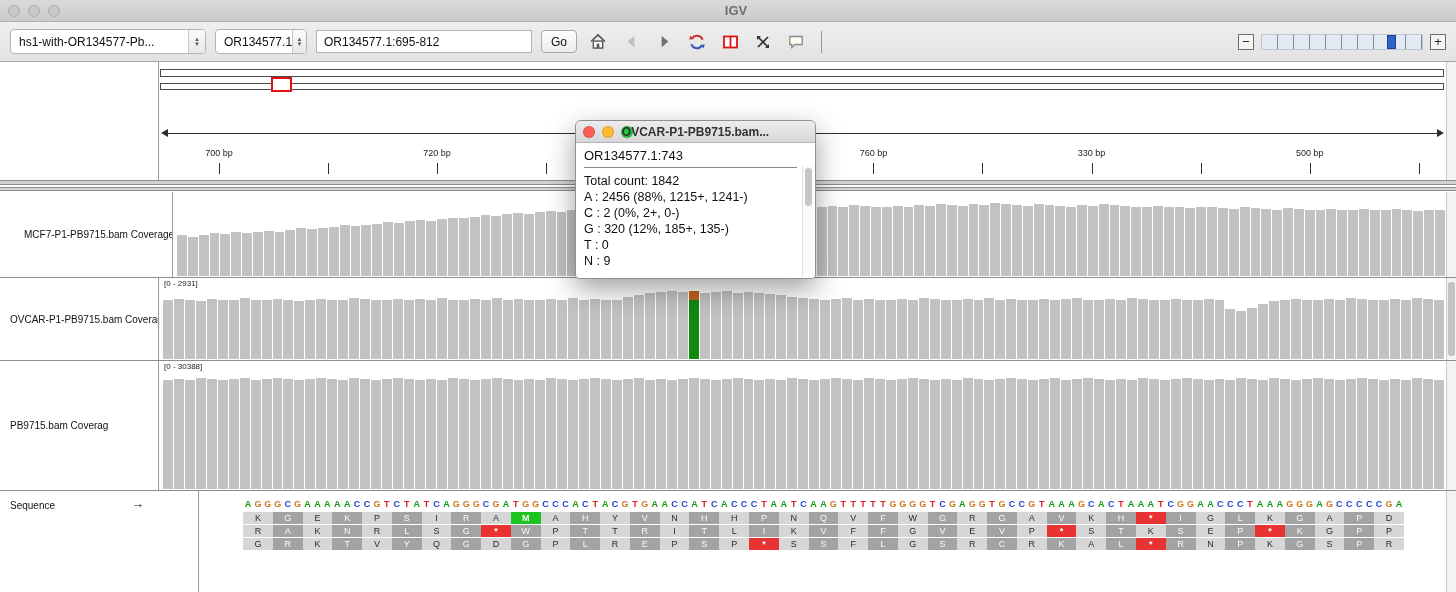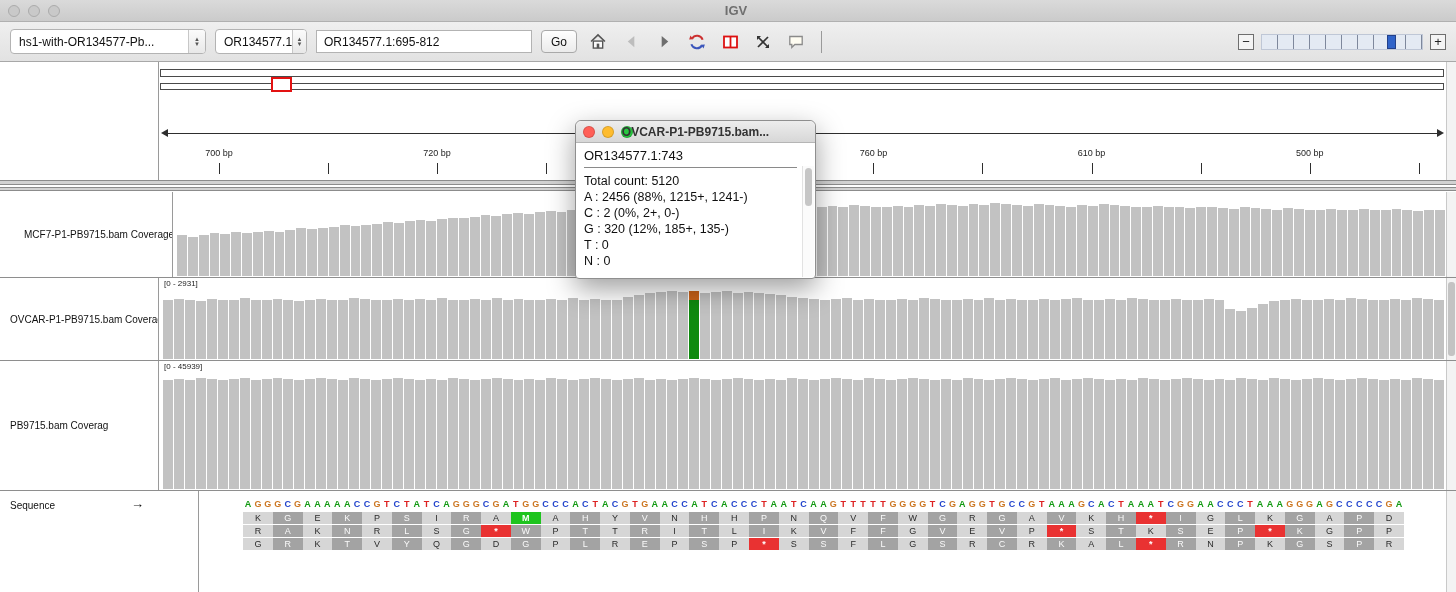--- a/index.html
+++ b/index.html
@@ -185,21 +185,21 @@
         <div class="tick-mark" style="left: 13.14%;"></div>
         <div class="tick-label" style="left: 21.61%;">720 bp</div>
         <div class="tick-mark" style="left: 21.61%;"></div>
         <div class="tick-mark" style="left: 30.08%;"></div>
         <div class="tick-label" style="left: 38.56%;">740 bp</div>
         <div class="tick-mark" style="left: 38.56%;"></div>
         <div class="tick-mark" style="left: 47.03%;"></div>
         <div class="tick-label" style="left: 55.51%;">760 bp</div>
         <div class="tick-mark" style="left: 55.51%;"></div>
         <div class="tick-mark" style="left: 63.98%;"></div>
-        <div class="tick-label" style="left: 72.46%;">610 bp</div>
+        <div class="tick-label" style="left: 72.46%;">330 bp</div>
         <div class="tick-mark" style="left: 72.46%;"></div>
         <div class="tick-mark" style="left: 80.93%;"></div>
         <div class="tick-label" style="left: 89.41%;">500 bp</div>
         <div class="tick-mark" style="left: 89.41%;"></div>
         <div class="tick-mark" style="left: 97.88%;"></div>
       </div>
   </div>
   <div class="rail"></div>
 </div>
 
@@ -471,21 +471,21 @@
     <div class="rail-thumb"></div>
   </div>
 </div>
 
 <div class="trow row-t3 bordered">
   <div class="name-cell">
     <span>PB9715.bam Coverag</span>
   </div>
   <div class="vline"></div>
   <div class="data-cell">
-    <div class="range-label">[0 - 45939]</div>
+    <div class="range-label">[0 - 30388]</div>
     <div class="bars bars-t3">
         <div class="bar" style="height: 92%;"></div>
         <div class="bar" style="height: 93%;"></div>
         <div class="bar" style="height: 92%;"></div>
         <div class="bar" style="height: 94%;"></div>
         <div class="bar" style="height: 93%;"></div>
         <div class="bar" style="height: 92%;"></div>
         <div class="bar" style="height: 93%;"></div>
         <div class="bar" style="height: 94%;"></div>
         <div class="bar" style="height: 92%;"></div>
@@ -859,23 +859,23 @@
 
 <div class="popup">
   <div class="popup-titlebar">
     <span class="plight red"></span>
     <span class="plight yellow"></span>
     <span class="plight green"></span>
     <span class="popup-title">OVCAR-P1-PB9715.bam...</span>
   </div>
   <div class="popup-body">
     <div class="popup-locus">OR134577.1:743</div>
-    <div class="popup-line">Total count: 5120</div>
+    <div class="popup-line">Total count: 1842</div>
     <div class="popup-line">A : 2456 (88%, 1215+, 1241-)</div>
     <div class="popup-line">C : 2 (0%, 2+, 0-)</div>
     <div class="popup-line">G : 320 (12%, 185+, 135-)</div>
     <div class="popup-line">T : 0</div>
-    <div class="popup-line">N : 0</div>
+    <div class="popup-line">N : 9</div>
     <div class="popup-scroll">
       <div class="popup-thumb"></div>
     </div>
   </div>
 </div>
 
 </body></html>

